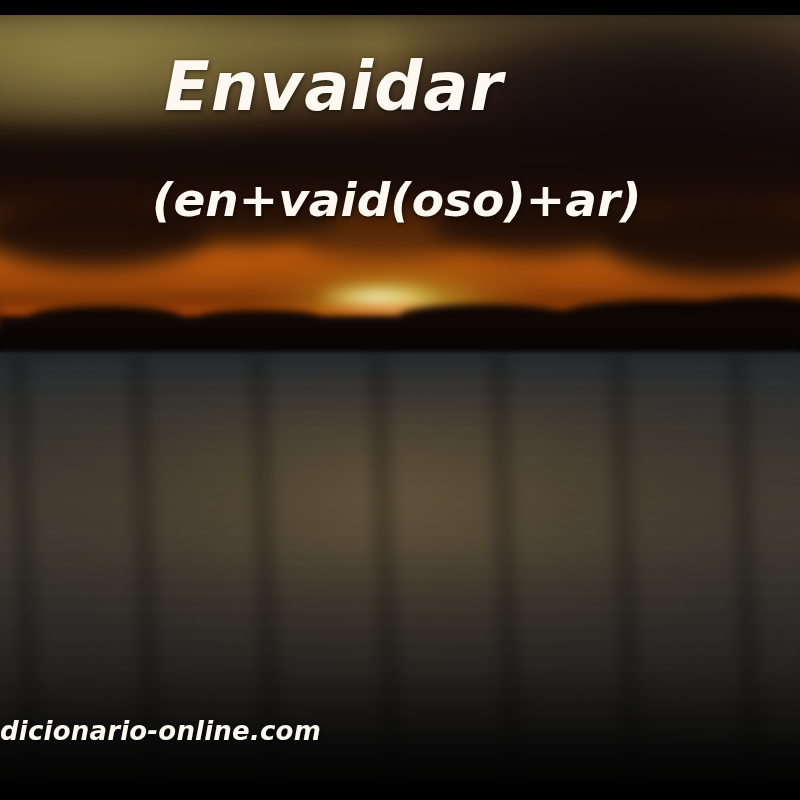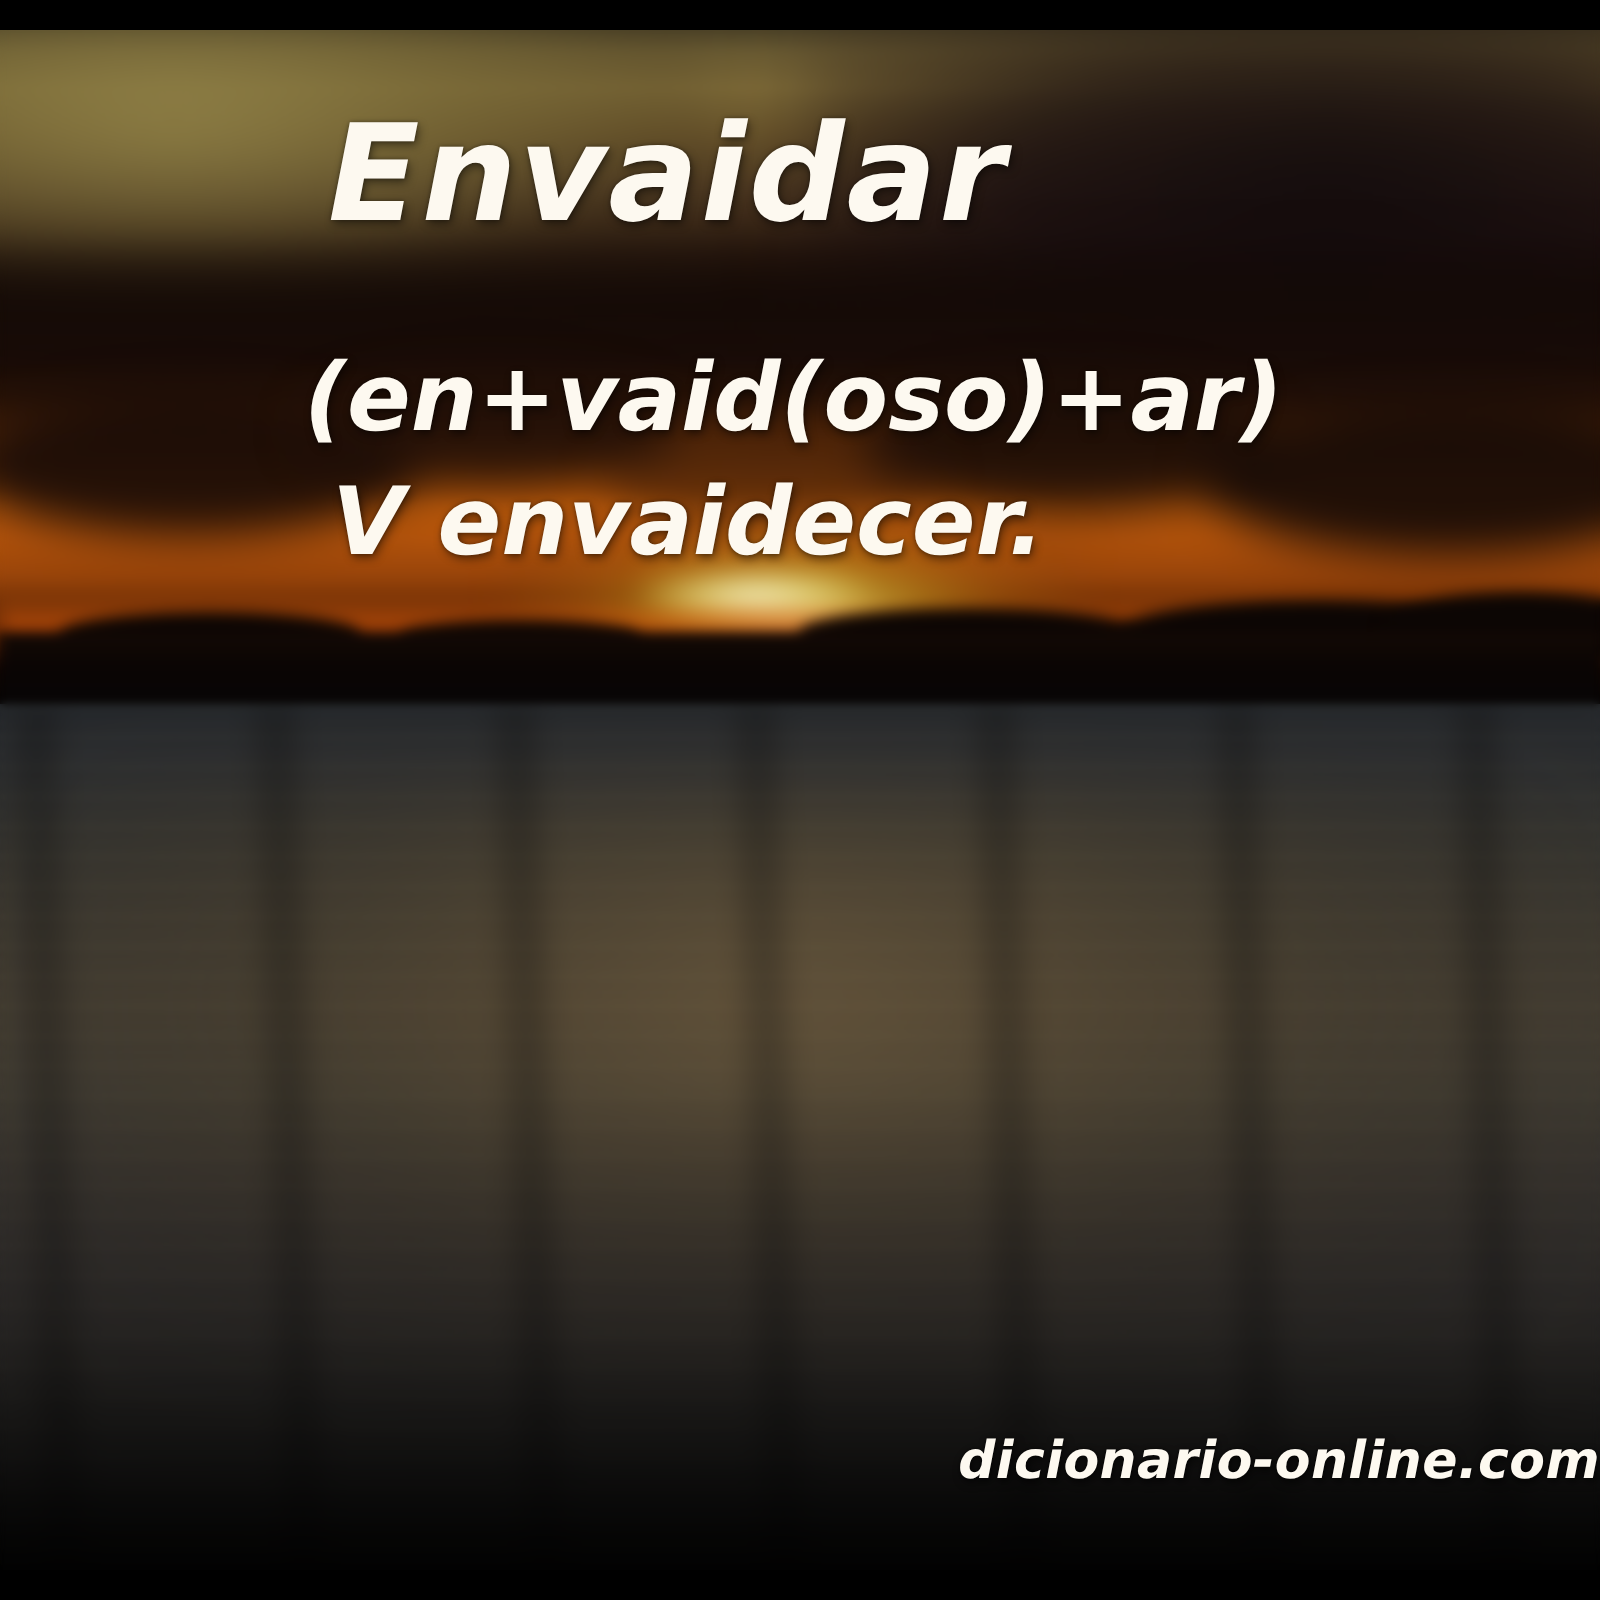--- a/index.html
+++ b/index.html
@@ -315,21 +315,21 @@
     top: 238px;
     font-size: 47px;
     line-height: 1.0;
     letter-spacing: 0px;
   }
 
   .watermark {
     left: 0;
     top: 716px;
     width: 800px;
-    text-align: right;
+    text-align: left;
     font-size: 26px;
     font-weight: bold;
     letter-spacing: 0.2px;
     text-shadow:
       0 0 2px rgba(0,0,0,0.55),
       1px 2px 4px rgba(0,0,0,0.6);
   }
 </style>
 </head>
 <body>
@@ -374,18 +374,17 @@
 
   <div class="letterbox top"></div>
   <div class="letterbox bottom"></div>
 
   <div class="text-layer">
 
     <div class="headword">Envaidar</div>
 
     <div class="etymology">(en+vaid(oso)+ar)</div>
 
-    <div class="crossref">V envaidecer.</div>
 
     <div class="watermark">dicionario-online.com</div>
   </div>
 
 </div>
 
 </body></html>

